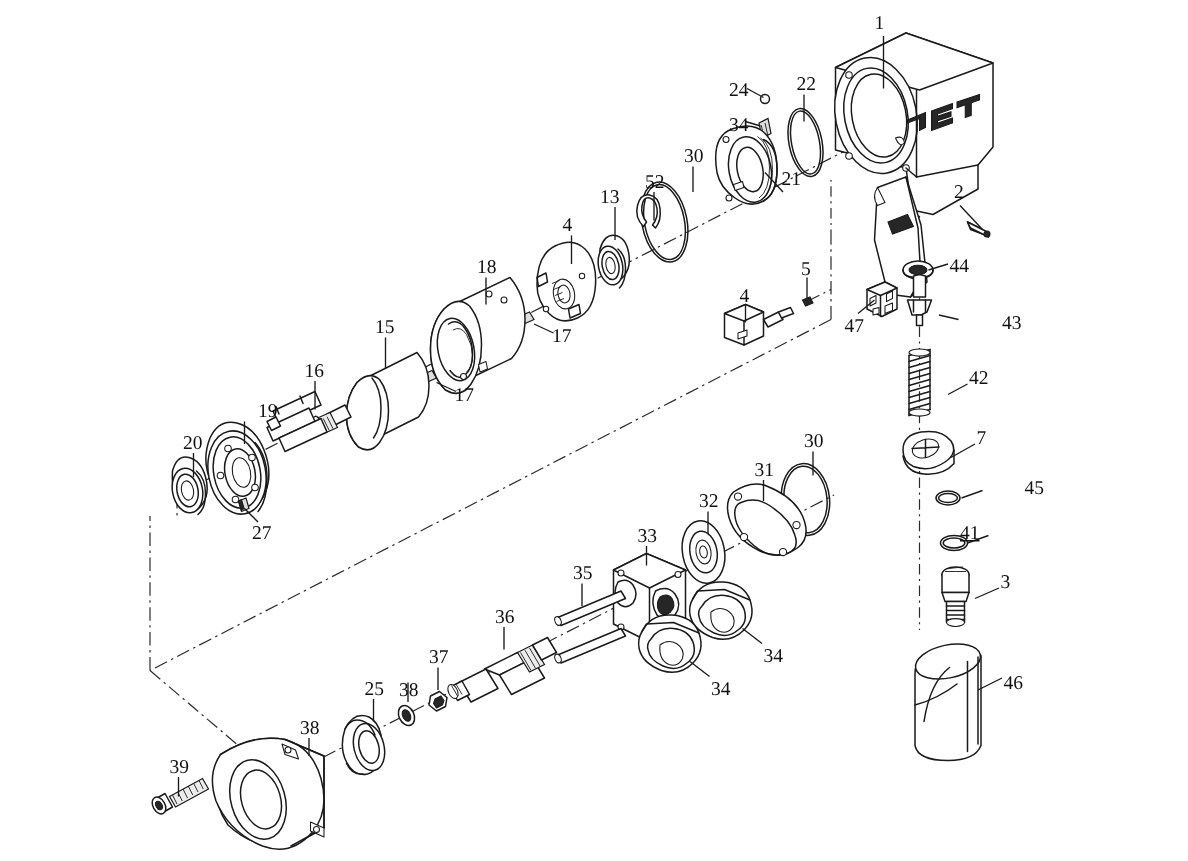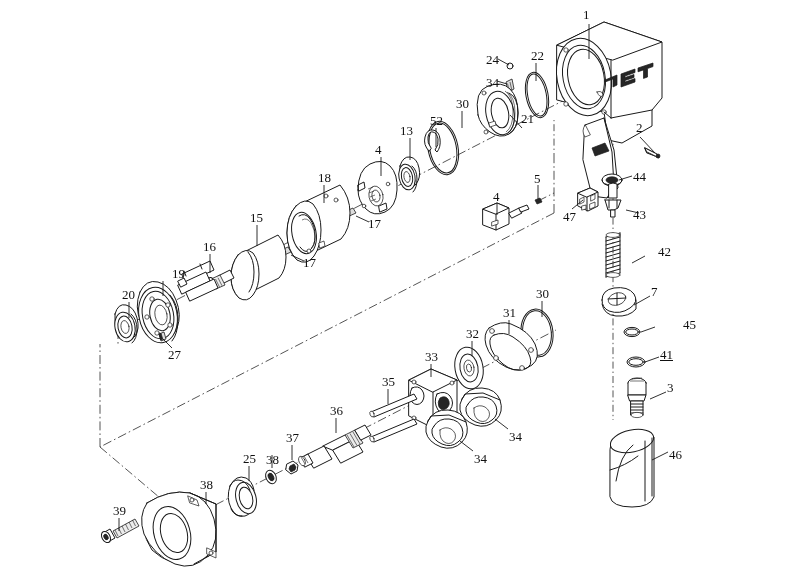--- a/index.html
+++ b/index.html
@@ -487,23 +487,23 @@
       <div class="callout" style="left: 503px; top: 306px;">31</div>
       <div class="callout" style="left: 466px; top: 327px;">32</div>
       <div class="callout" style="left: 425px; top: 350px;">33</div>
       <div class="callout" style="left: 509px; top: 430px;">34</div>
       <div class="callout" style="left: 474px; top: 452px;">34</div>
       <div class="callout" style="left: 382px; top: 375px;">35</div>
       <div class="callout" style="left: 330px; top: 404px;">36</div>
       <div class="callout" style="left: 286px; top: 431px;">37</div>
       <div class="callout" style="left: 266px; top: 441px; margin-top: 12px;">38</div>
       <div class="callout" style="left: 113px; top: 504px;">39</div>
-      <div class="callout" style="left: 660px; top: 348px; text-decoration: underline;">41</div>
-      <div class="callout" style="left: 646px; top: 245px; margin-left: 12px;">42</div>
-      <div class="callout" style="left: 633px; top: 208px;">43</div>
+      <div class="callout" style="left: 640px; top: 348px; text-decoration: underline;">41</div>
+      <div class="callout" style="left: 646px; top: 245px;">42</div>
+      <div class="callout" style="left: 668px; top: 208px;">43</div>
       <div class="callout" style="left: 633px; top: 170px;">44</div>
       <div class="callout" style="left: 656px; top: 318px; margin-left: 27px;">45</div>
       <div class="callout" style="left: 669px; top: 448px;">46</div>
       <div class="callout" style="left: 563px; top: 210px;">47</div>
       <div class="callout" style="left: 430px; top: 114px;">52</div>
     </div>
 
 </div>
 
 </body></html>

